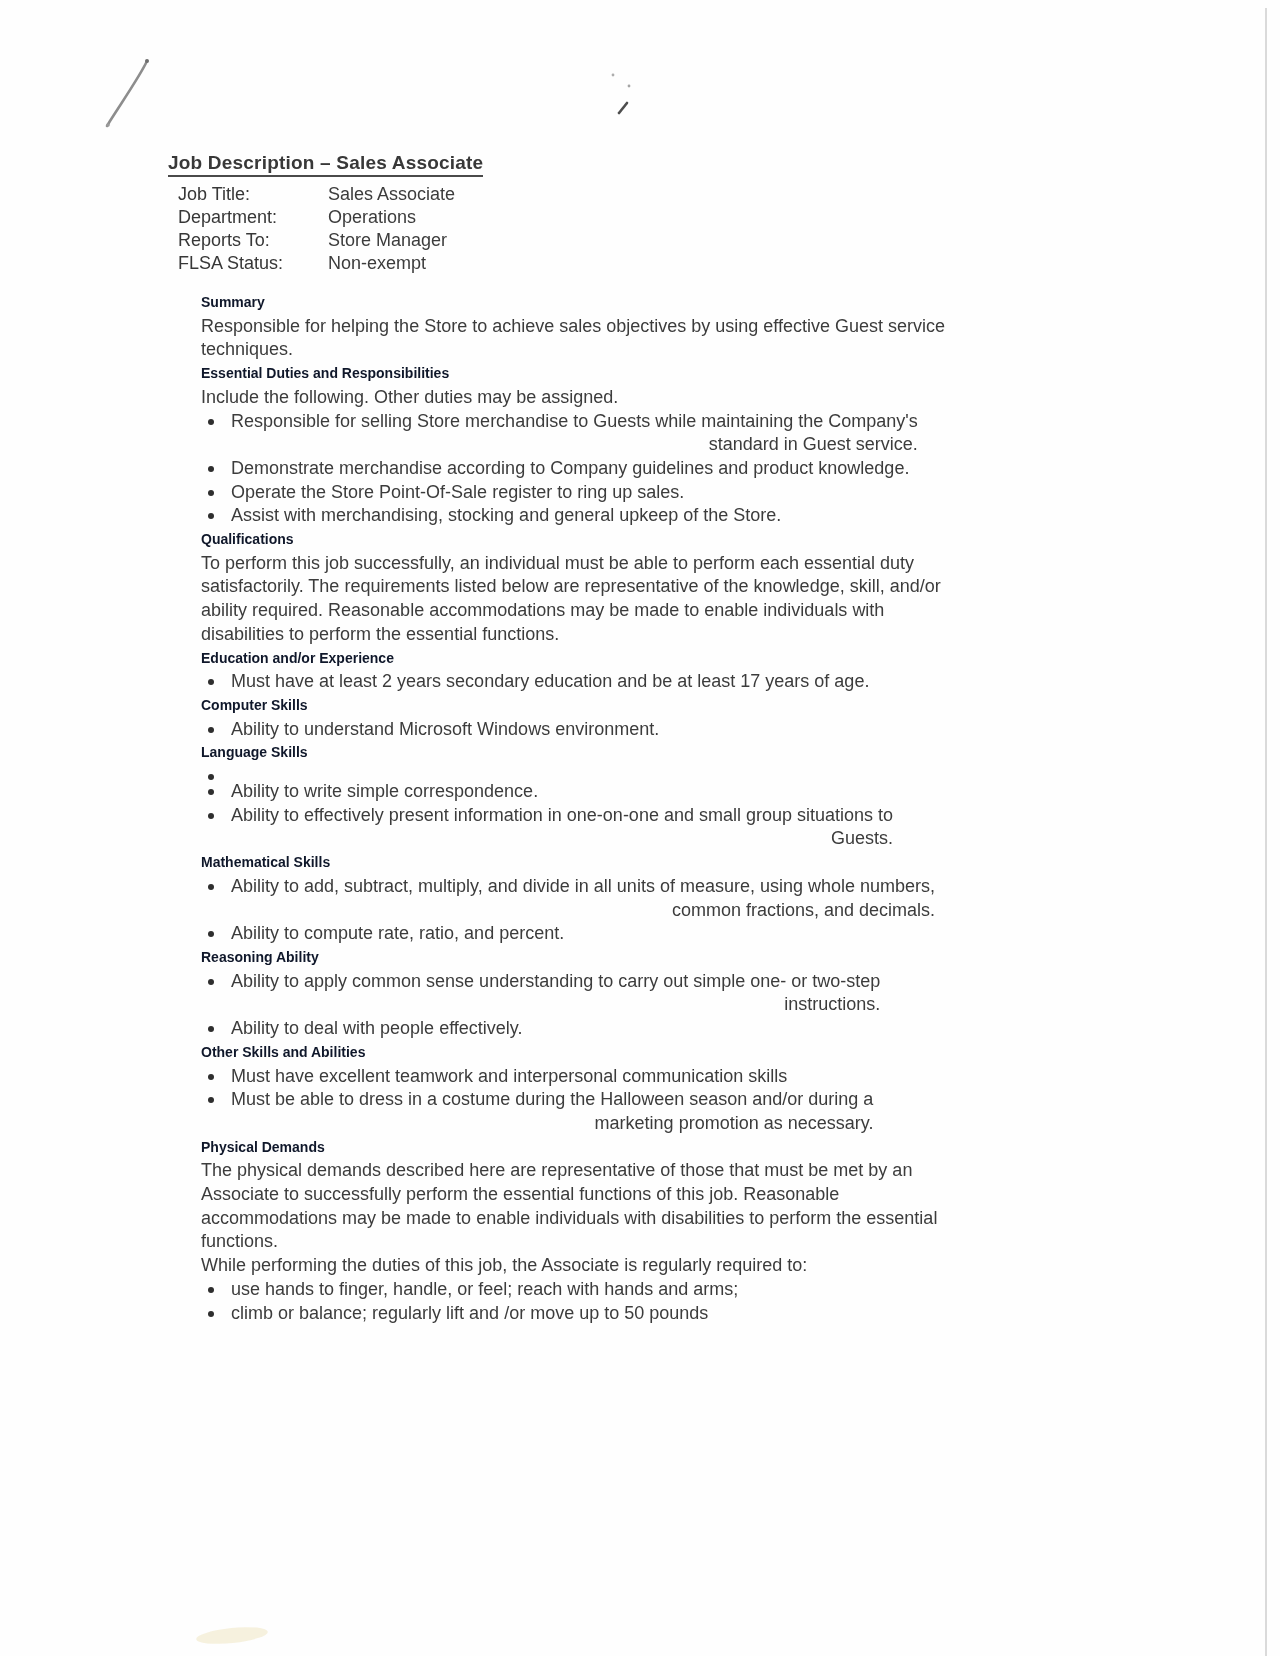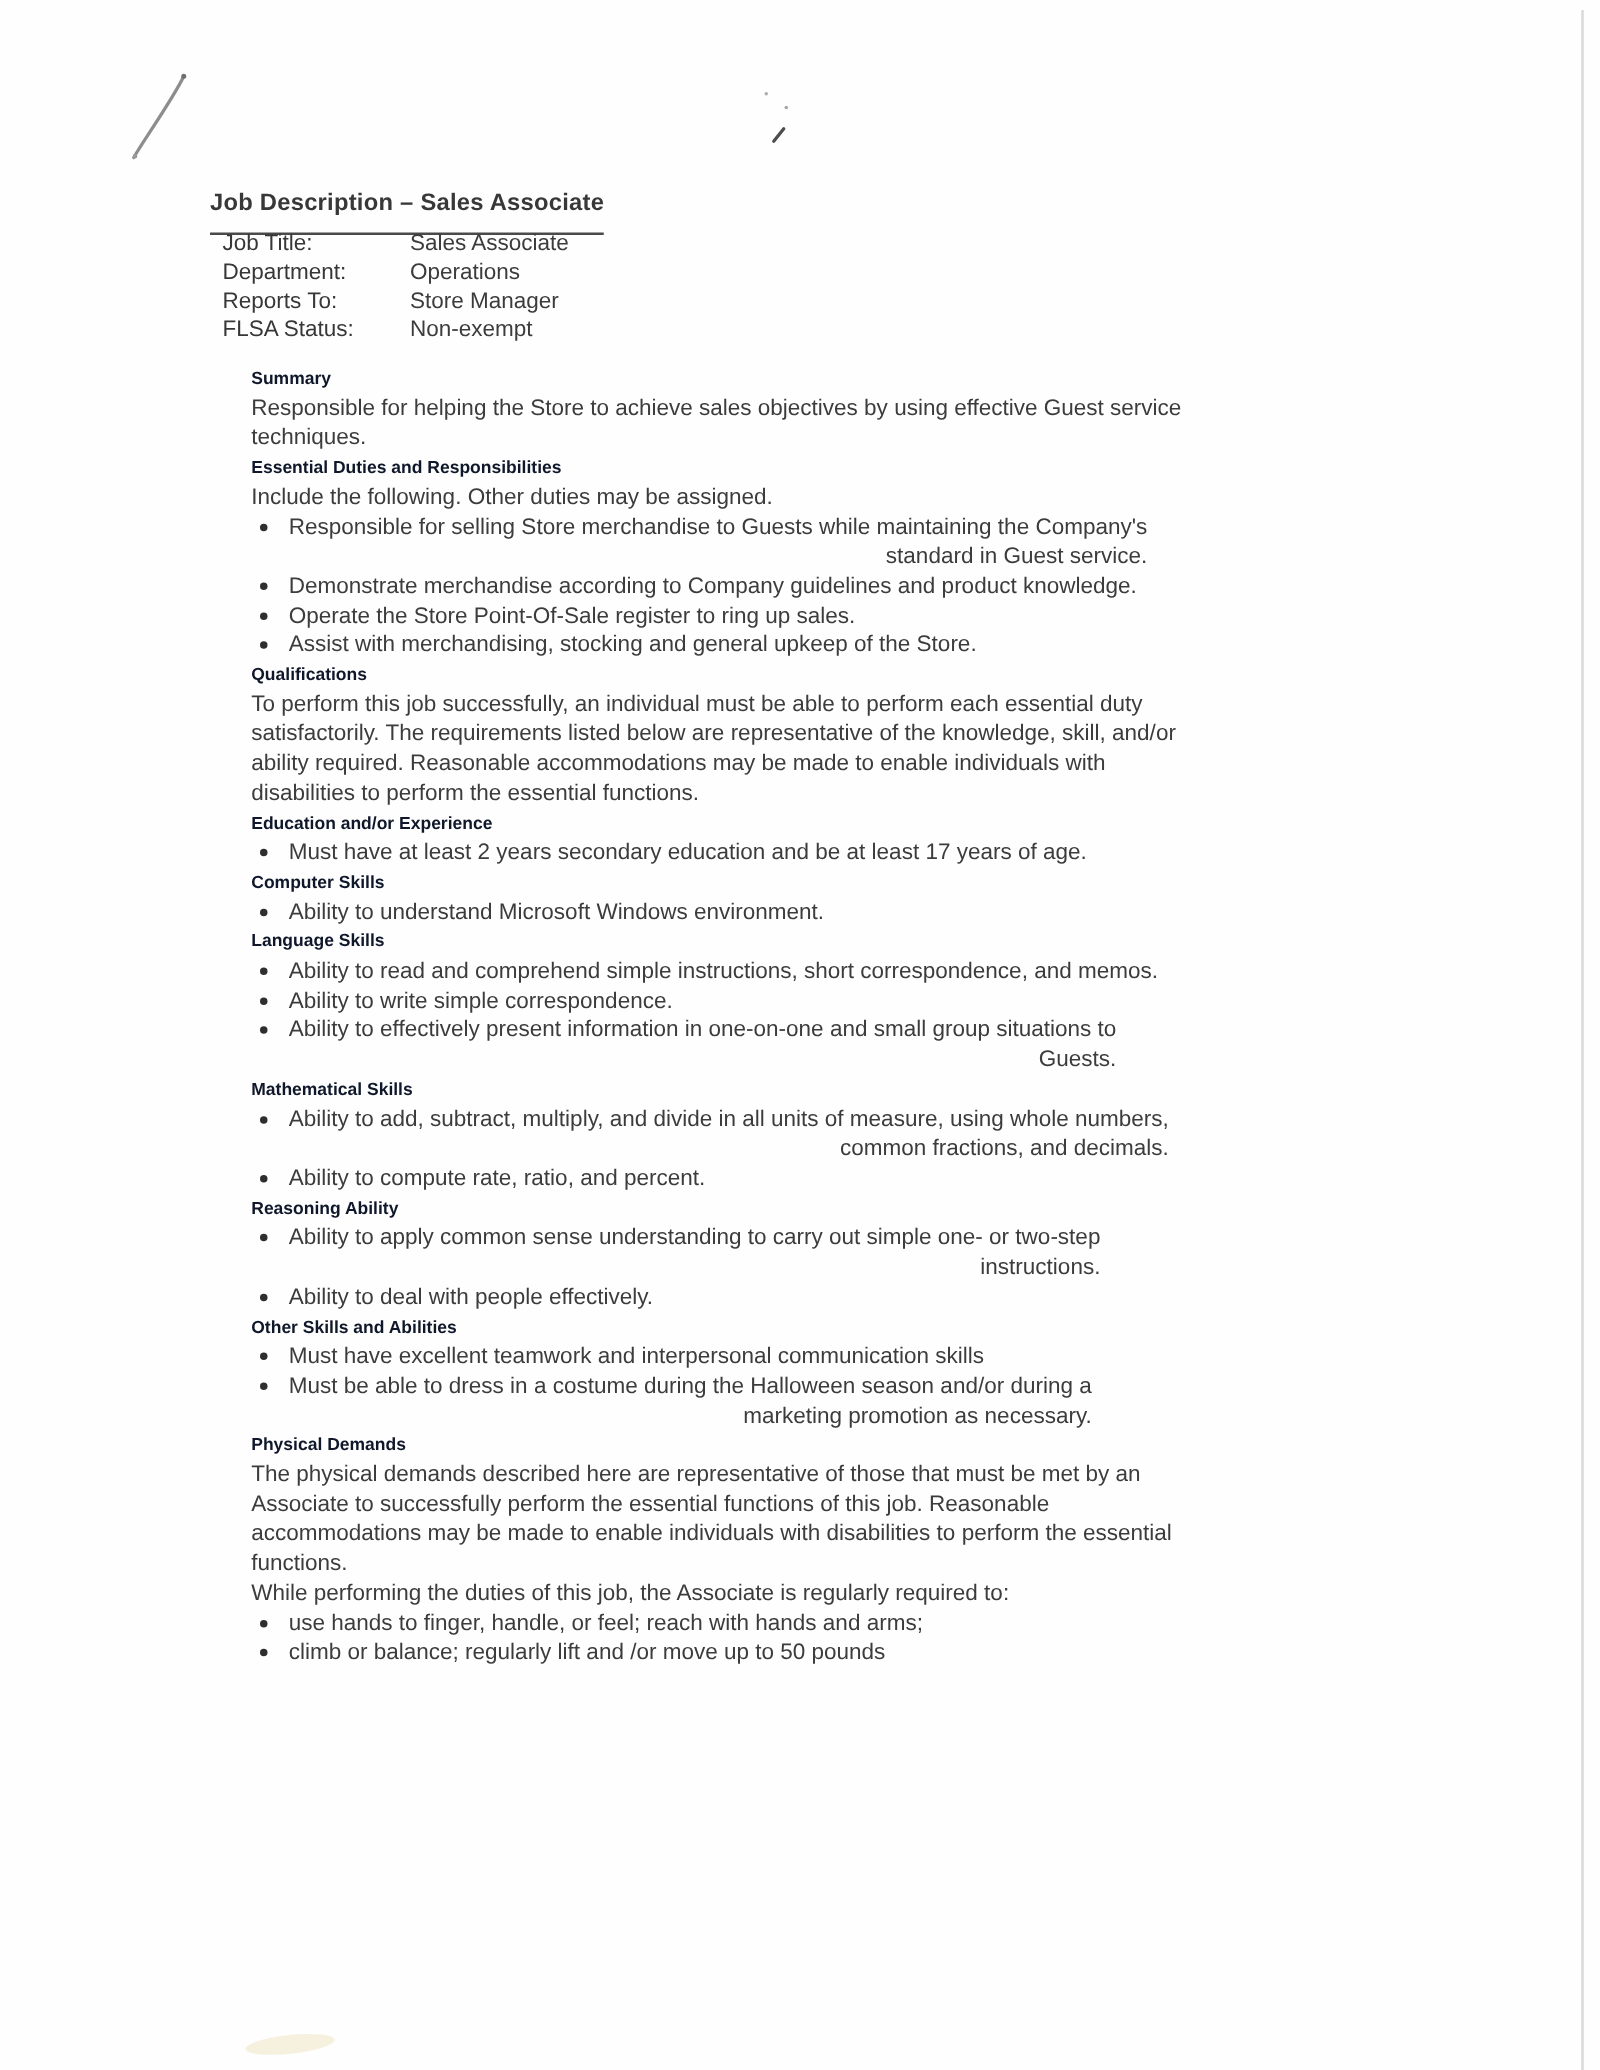--- a/index.html
+++ b/index.html
@@ -7,21 +7,21 @@
     width:1280px; height:1656px;
     background:#fefefe;
     font-family:"Liberation Sans", sans-serif;
     color:#3a3a3a;
     position:relative;
     overflow:hidden;
   }
   .doc-title {
     position:absolute; left:168px; top:152px;
     font-size:19px; font-weight:bold; color:#383838;
-    border-bottom:2px solid #4a4a4a; padding-bottom:12px;
+    border-bottom:2px solid #4a4a4a; padding-bottom:1px;
     letter-spacing:0.2px;
     margin:0;
   }
   .meta {
     position:absolute; left:178px; top:183px;
     font-size:18px;
   }
   .meta-row { display:flex; height:23px; line-height:23px; }
   .meta-label { font-weight:normal; width:150px; color:#373737; }
   .meta-value { color:#3c3c3c; }
@@ -148,21 +148,20 @@
           <span class="btext">Ability to understand Microsoft Windows environment.</span>
         </li>
     </ul>
   </section>
 
   <section class="sec">
     <h2 class="h">Language Skills</h2>
     <ul class="blist">
       <li class="bullet">
           <span class="dot"></span>
-          <span class="btext">Ability to read and comprehend simple instructions, short correspondence, and memos.</span>
         </li>
       <li class="bullet">
           <span class="dot"></span>
           <span class="btext">Ability to write simple correspondence.</span>
         </li>
       <li class="bullet">
           <span class="dot"></span>
           <span class="btext">Ability to effectively present information in one-on-one and small group situations to
 Guests.</span>
         </li>

